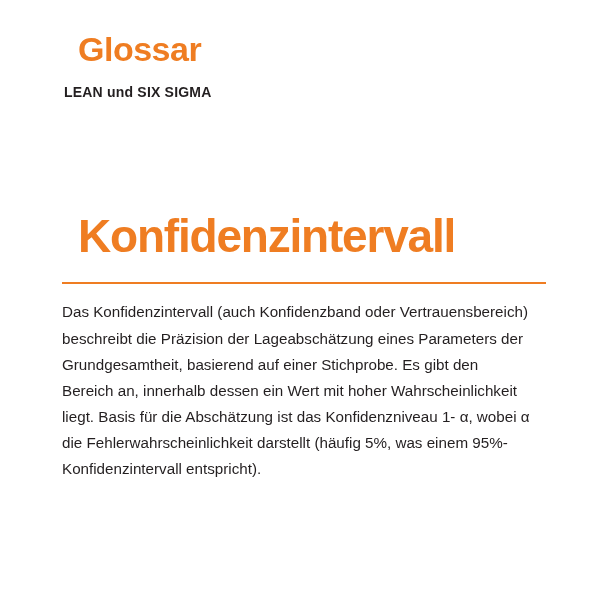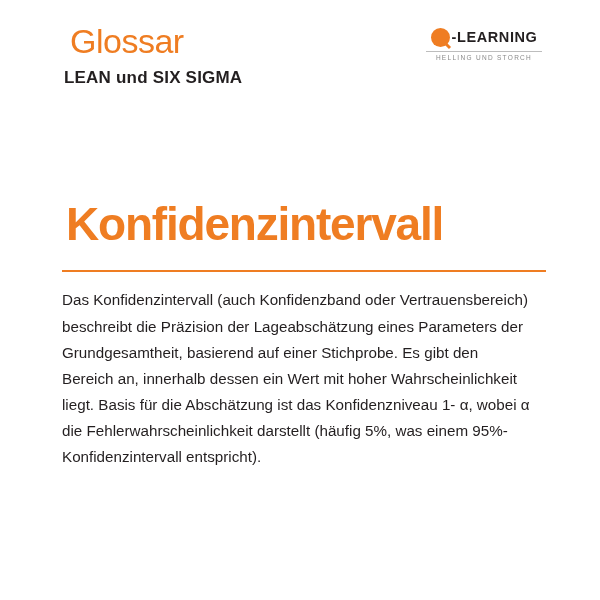--- a/index.html
+++ b/index.html
@@ -29,28 +29,28 @@
     right: 0;
     height: 92px;
   }
   .brand-block {
     position: absolute;
     left: 62px;
     top: 16px;
   }
   .brand-title {
     font-size: 34px;
-    font-weight: normal;
+    font-weight: bold;
     color: #ef7d22;
     letter-spacing: -0.5px;
     line-height: 1.05;
-    margin: 8px;
+    margin: 16px;
   }
   .brand-subtitle {
-    font-size: 17px;
+    font-size: 14px;
     font-weight: bold;
     color: #231f20;
     letter-spacing: 0.2px;
     margin: 2px 0 0 2px;
   }
 
   .logo-block {
     position: absolute;
     right: 48px;
     top: 26px;
@@ -106,21 +106,21 @@
     left: 62px;
     right: 54px;
     top: 196px;
   }
   .term {
     font-size: 46px;
     font-weight: bold;
     color: #ef7d22;
     letter-spacing: -1.2px;
     line-height: 1.05;
-    margin: 4px;
+    margin: 16px;
   }
   .synonyms {
     font-size: 30px;
     font-weight: bold;
     color: #231f20;
     letter-spacing: -0.6px;
     margin: 10px 0 0 0;
     line-height: 1.1;
   }
   .divider {
@@ -140,28 +140,20 @@
 <body>
 
 <div class="page">
 
   <div class="header">
     <div class="brand-block">
       <div class="brand-title">Glossar</div>
       <div class="brand-subtitle">LEAN und SIX SIGMA</div>
     </div>
 
-    <div class="logo-block">
-      <div class="logo-top">
-        <span class="logo-q"></span>
-        <span class="logo-word">-LEARNING</span>
-      </div>
-      <div class="logo-rule"></div>
-      <div class="logo-tag">HELLING UND STORCH</div>
-    </div>
   </div>
 
   <div class="content">
     <h1 class="term">Konfidenzintervall</h1>
     <div class="divider"></div>
     <p class="definition">Das Konfidenzintervall (auch Konfidenzband oder Vertrauensbereich) beschreibt die Präzision der Lageabschätzung eines Parameters der Grundgesamtheit, basierend auf einer Stichprobe. Es gibt den Bereich an, innerhalb dessen ein Wert mit hoher Wahrscheinlichkeit liegt. Basis für die Abschätzung ist das Konfidenzniveau 1- α, wobei α die Fehlerwahrscheinlichkeit darstellt (häufig 5%, was einem 95%-Konfidenzintervall entspricht).</p>
   </div>
 
 </div>
 

